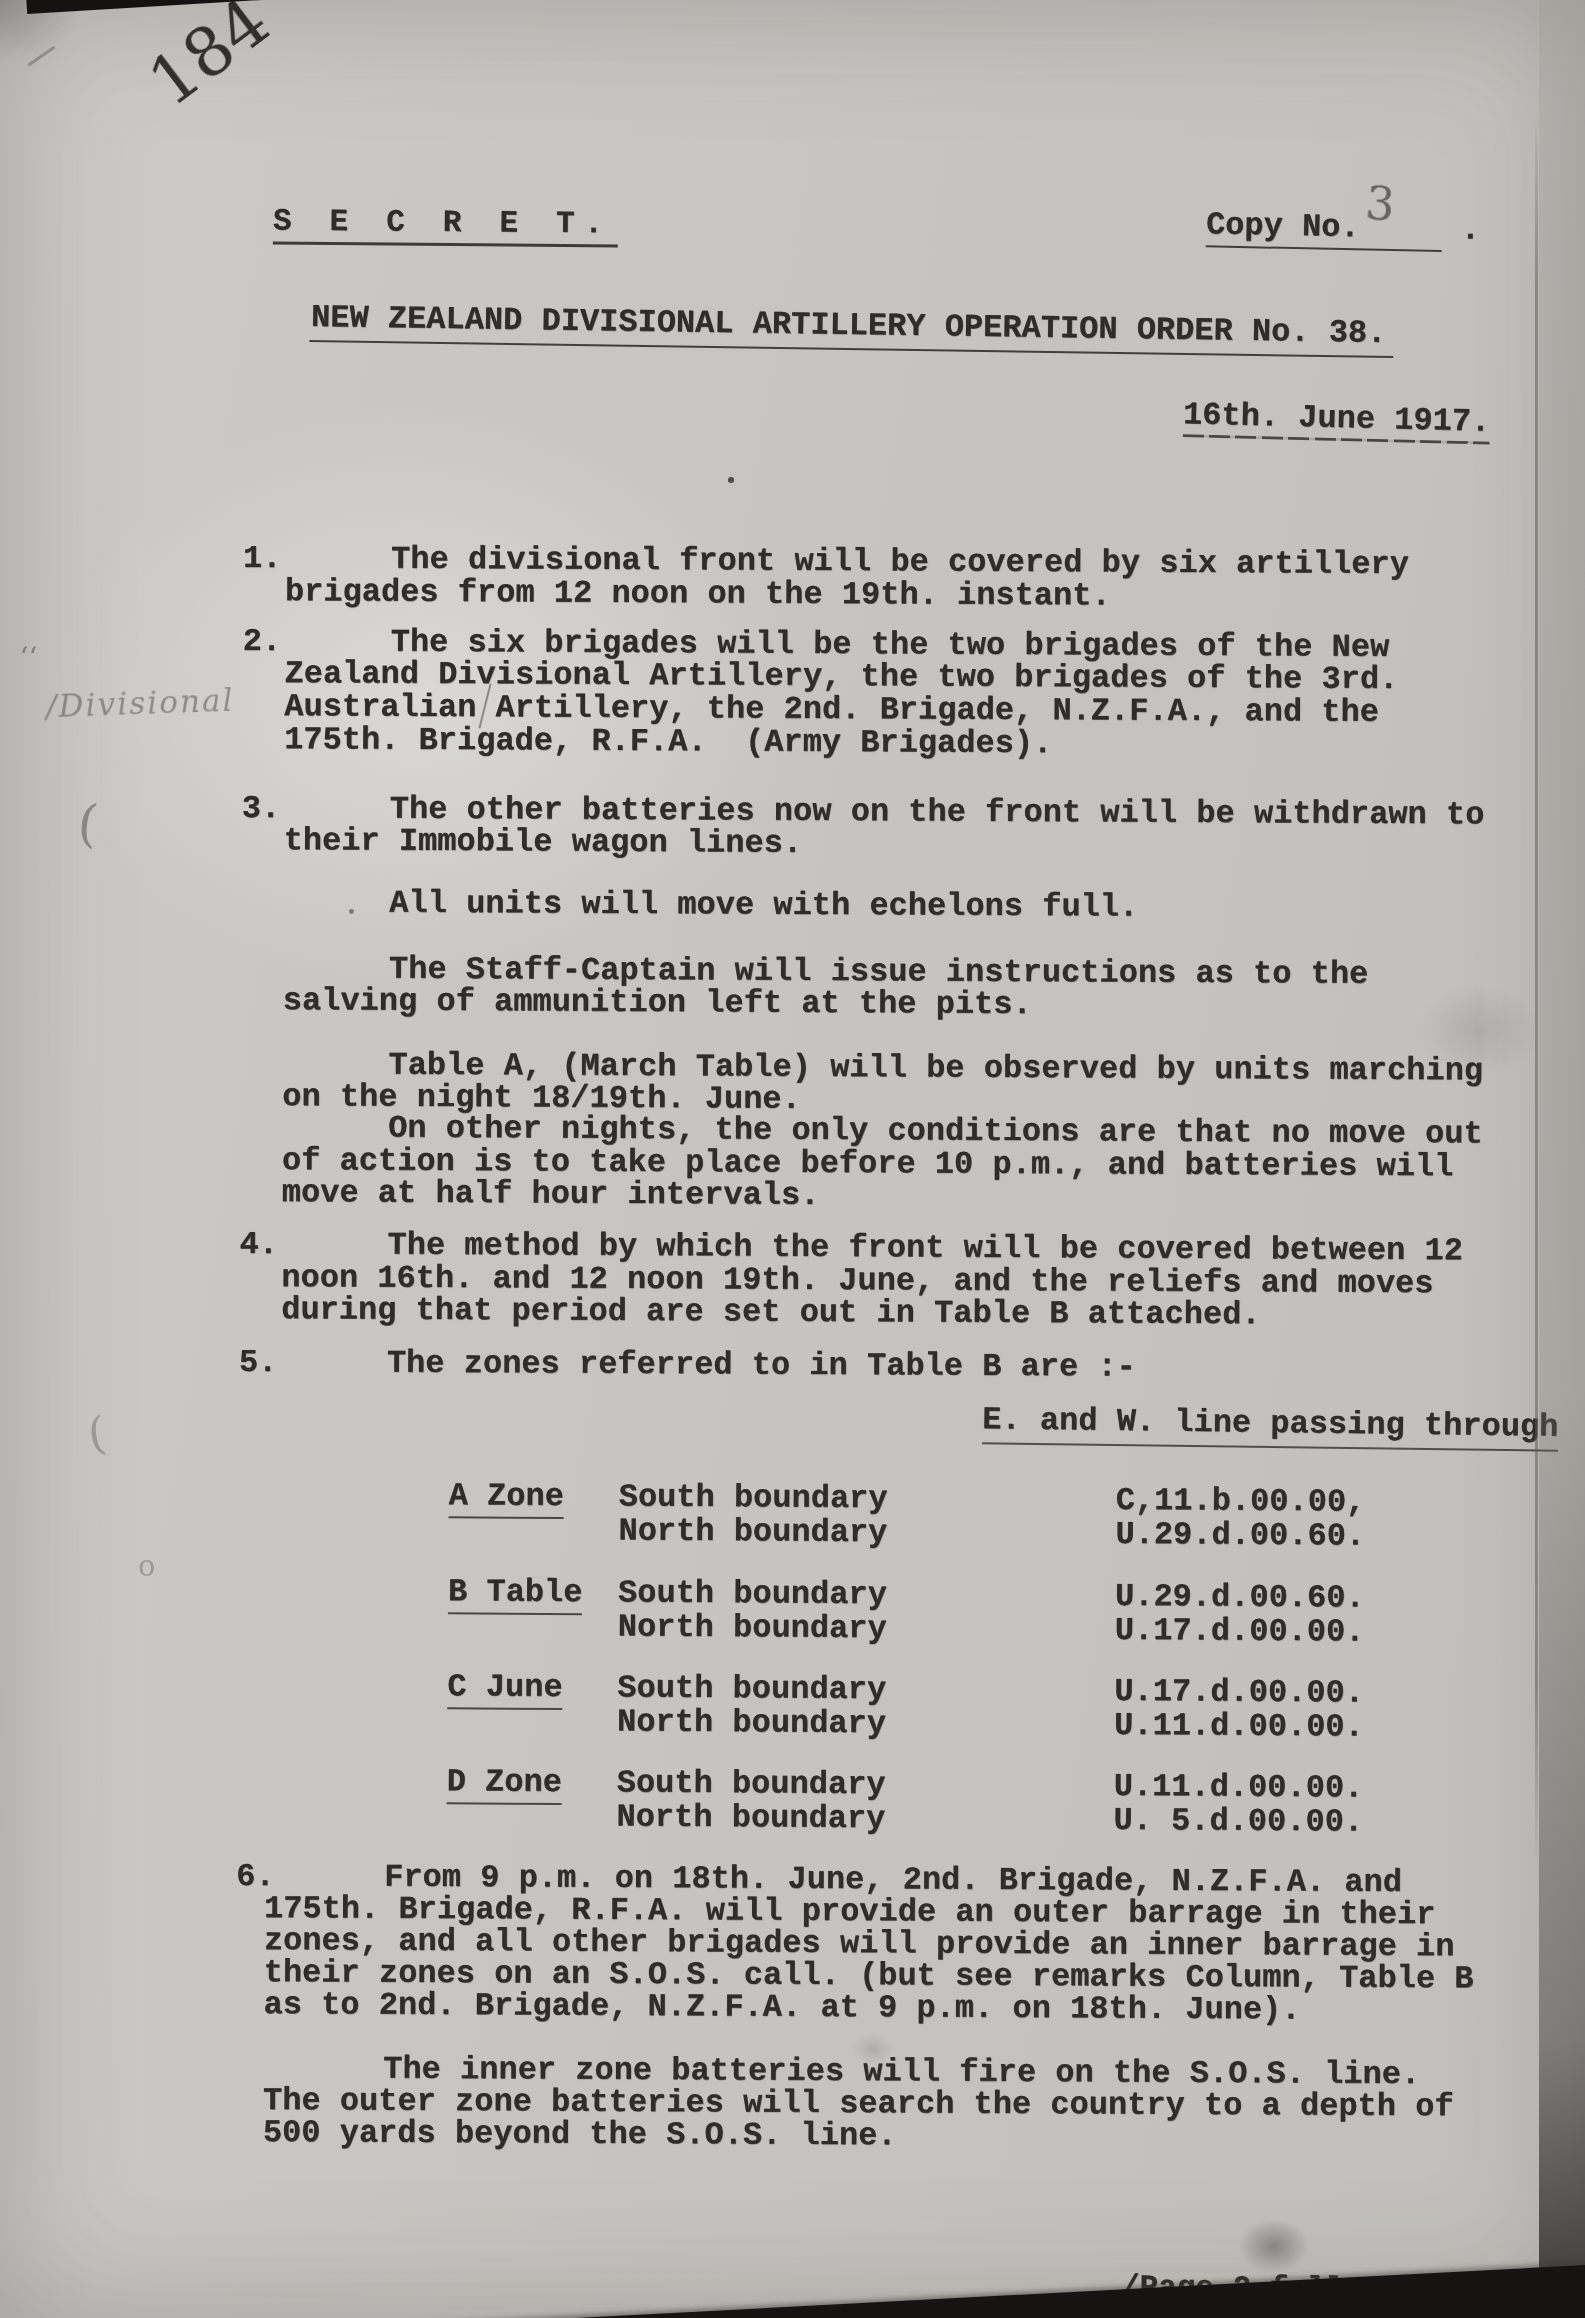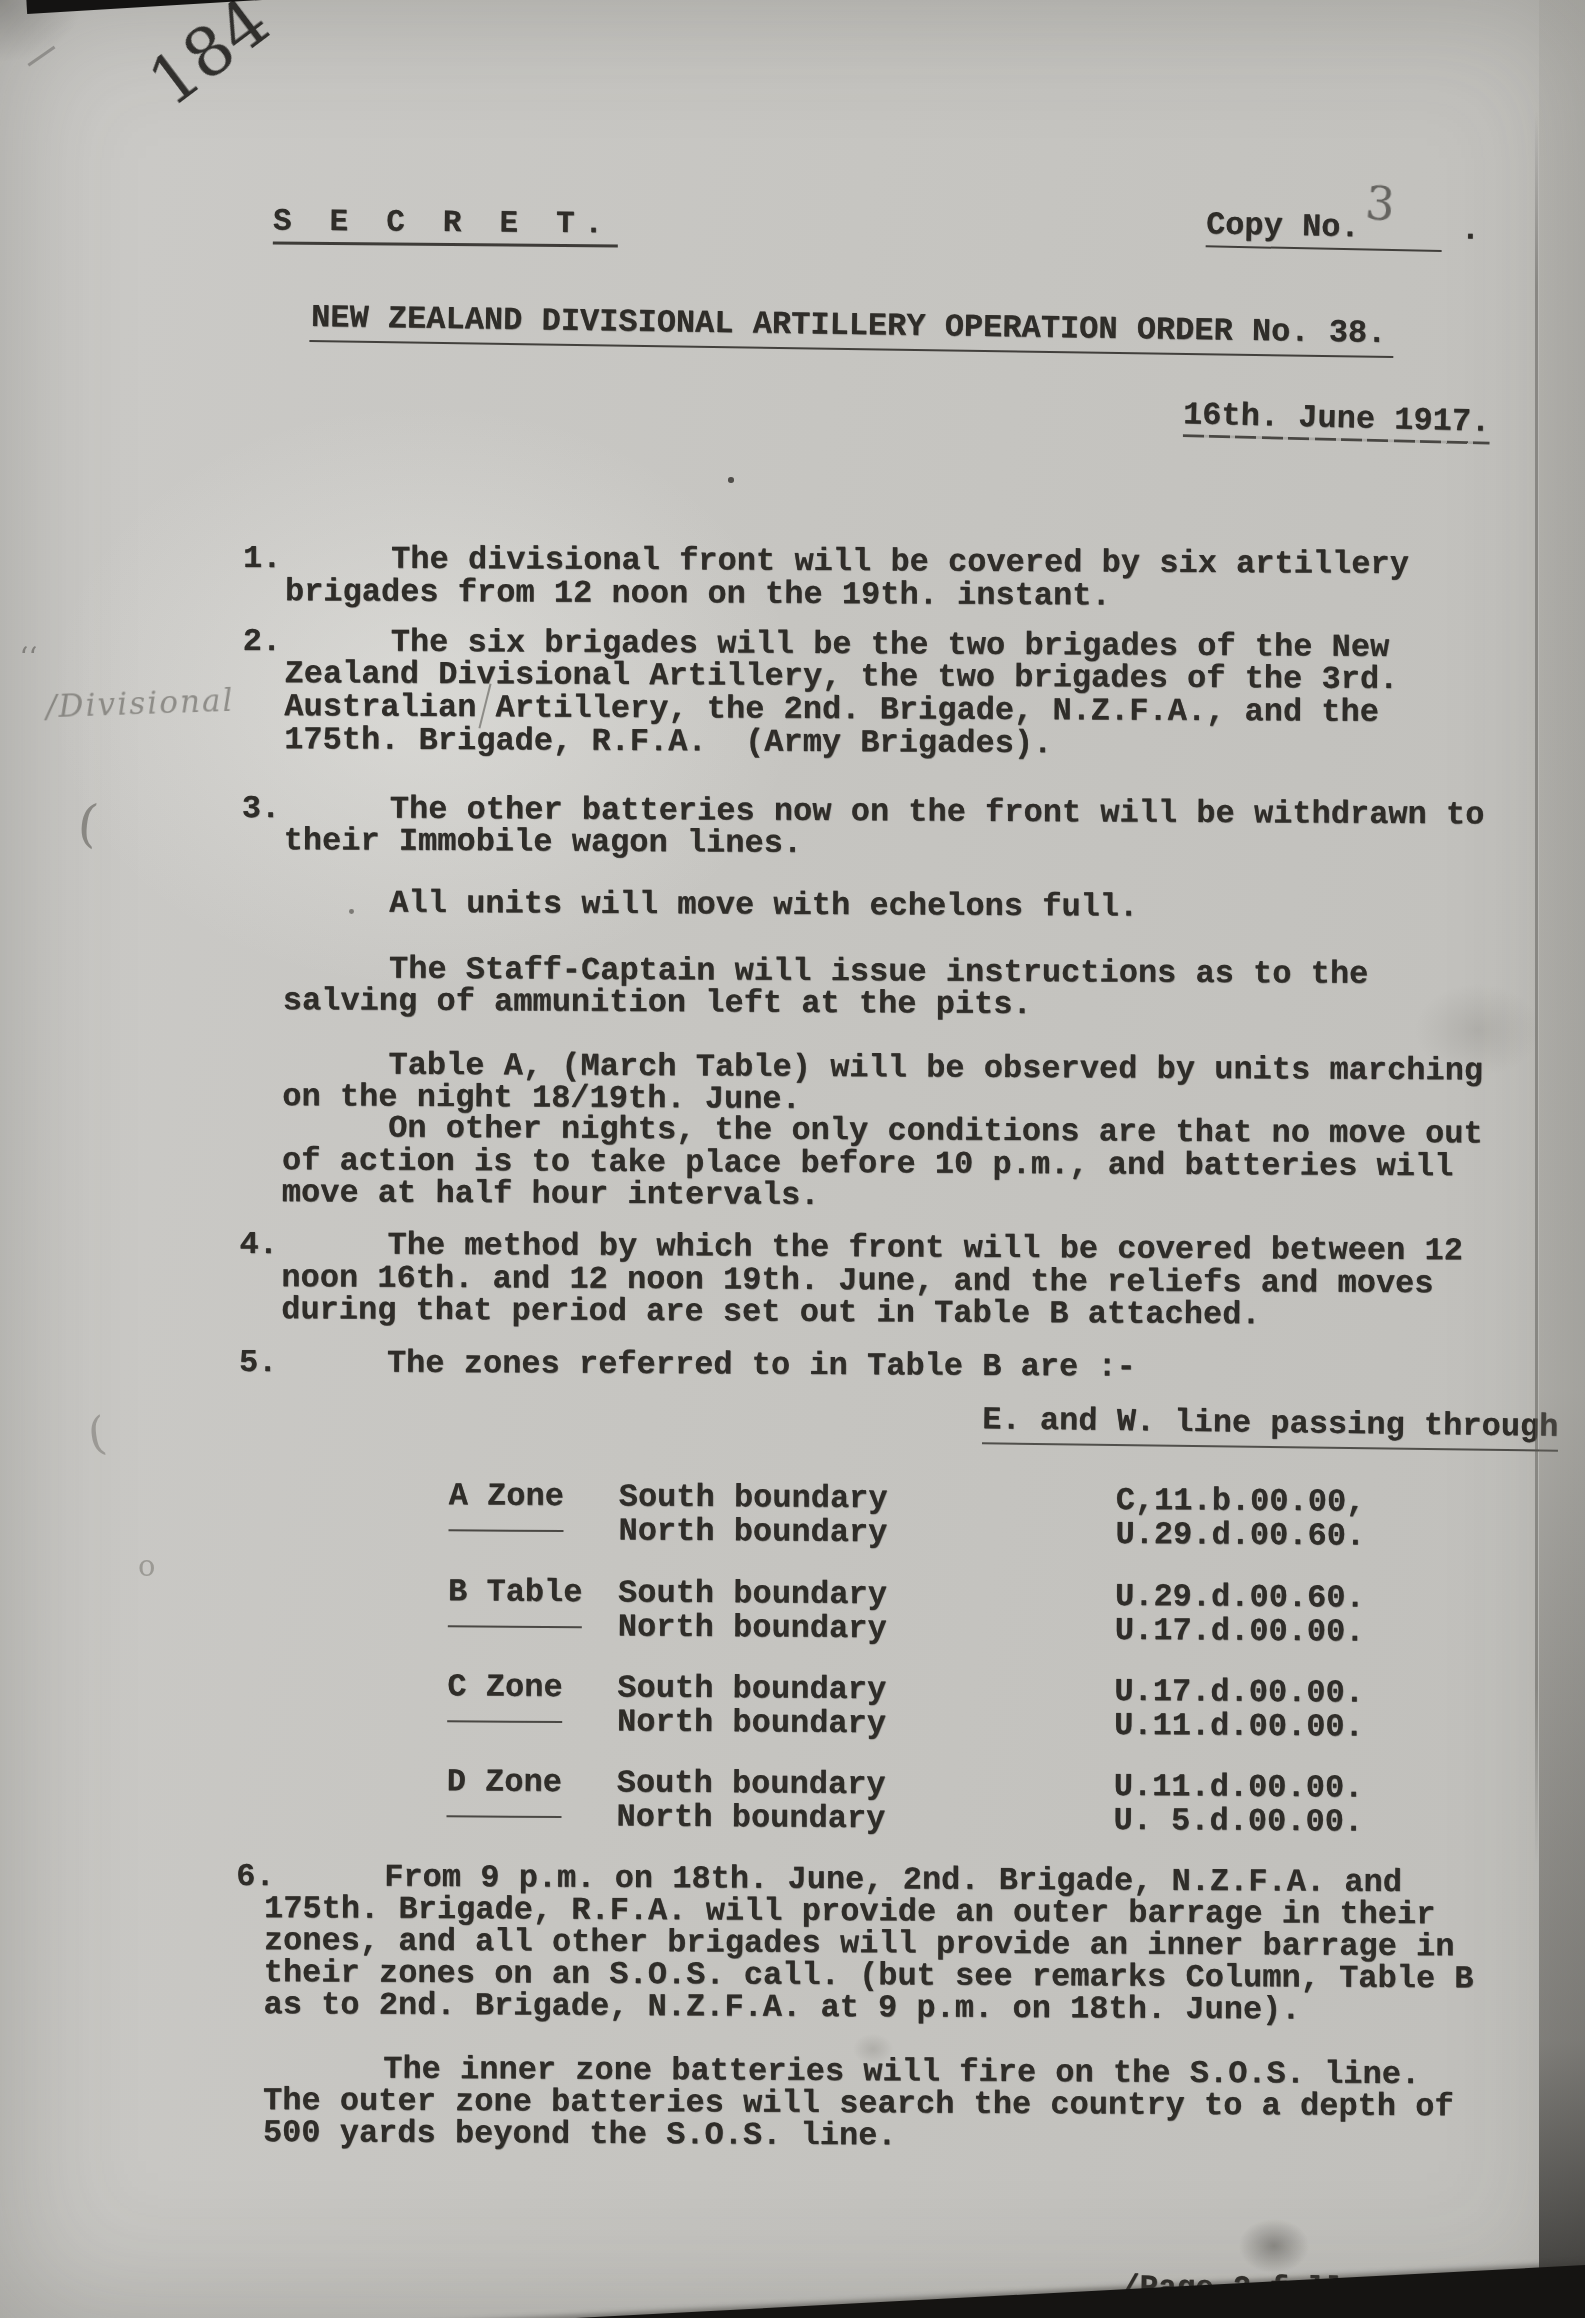--- a/index.html
+++ b/index.html
@@ -26,21 +26,21 @@
   .copy-num{position:absolute;left:159px;top:-24px;font-family:"DejaVu Serif",serif;font-weight:400;
     font-size:46px;color:rgba(70,68,64,0.75);transform:rotate(4deg);text-shadow:none;filter:blur(0.3px);}
   .title{left:310px;top:301px;border-bottom:2.8px solid rgba(42,40,36,0.85);
     padding:0 7px 6.3px 1.4px;transform:rotate(0.85deg);transform-origin:left top;}
   .date{left:1183px;top:402px;transform:rotate(1.4deg);padding-bottom:5.6px;
     background:repeating-linear-gradient(90deg, rgba(42,40,36,0.8) 0 21px, rgba(42,40,36,0.15) 21px 26.4px) left bottom/100% 2.8px no-repeat;}
   #paras{position:absolute;left:0;top:0;width:100%;height:100%;transform:rotate(0.3deg);transform-origin:626px 209px;z-index:2;}
   .ztable{position:absolute;left:0;top:0;width:100%;height:100%;transform:rotate(0.4deg);transform-origin:557px 1461px;z-index:2;}
   .zhead{position:absolute;left:982px;top:1402px;border-bottom:2.8px solid rgba(42,40,36,0.75);
     padding-bottom:6.3px;transform:rotate(0.35deg);}
-  .zlabel{border-bottom:2.8px solid rgba(42,40,36,0.8);padding-bottom:17px;}
+  .zlabel{border-bottom:2.8px solid rgba(42,40,36,0.8);padding-bottom:4px;}
   .margin-note{position:absolute;left:46px;top:685px;font-family:"DejaVu Serif",serif;font-style:italic;
     font-size:31px;letter-spacing:2.1px;color:rgba(88,86,80,0.55);transform:rotate(-2deg);filter:blur(0.4px);z-index:2;}
   .hand-184{position:absolute;left:145px;top:12.5px;font-family:"DejaVu Serif",serif;font-size:67px;
     color:rgba(28,27,25,0.88);transform:rotate(-37deg);transform-origin:center;filter:blur(0.2px);z-index:3;}
   .footer{position:absolute;left:1121px;top:2272px;font-size:31px;transform:rotate(0.6deg);z-index:3;}
   .pencil{position:absolute;font-family:"DejaVu Serif",serif;text-shadow:none;z-index:2;}
   .paren1{left:78px;top:794px;font-size:51px;color:rgba(75,73,68,0.5);transform:rotate(6deg);}
   .paren2{left:88px;top:1407px;font-size:45px;color:rgba(95,93,88,0.42);transform:rotate(-8deg);}
   .circle-mark{left:138px;top:1549px;font-size:29px;color:rgba(100,98,92,0.45);}
   .tick-mark{left:19.5px;top:641px;font-size:28px;color:rgba(90,88,84,0.6);}
@@ -119,21 +119,21 @@
         <div class="typed zlabel" style="left: 449px; top: 1480px;">A Zone</div>
         <div class="typed" style="left: 619px; top: 1480px;">South boundary</div>
         <div class="typed" style="left: 1116px; top: 1480px;">C,11.b.00.00,</div>
         <div class="typed" style="left: 619px; top: 1514px;">North boundary</div>
         <div class="typed" style="left: 1116px; top: 1514px;">U.29.d.00.60.</div>
         <div class="typed zlabel" style="left: 449px; top: 1576px;">B Table</div>
         <div class="typed" style="left: 619px; top: 1576px;">South boundary</div>
         <div class="typed" style="left: 1116px; top: 1576px;">U.29.d.00.60.</div>
         <div class="typed" style="left: 619px; top: 1610px;">North boundary</div>
         <div class="typed" style="left: 1116px; top: 1610px;">U.17.d.00.00.</div>
-        <div class="typed zlabel" style="left: 449px; top: 1671px;">C Zone</div>
+        <div class="typed zlabel" style="left: 449px; top: 1671px;">C June</div>
         <div class="typed" style="left: 619px; top: 1671px;">South boundary</div>
         <div class="typed" style="left: 1116px; top: 1671px;">U.17.d.00.00.</div>
         <div class="typed" style="left: 619px; top: 1705px;">North boundary</div>
         <div class="typed" style="left: 1116px; top: 1705px;">U.11.d.00.00.</div>
         <div class="typed zlabel" style="left: 449px; top: 1766px;">D Zone</div>
         <div class="typed" style="left: 619px; top: 1766px;">South boundary</div>
         <div class="typed" style="left: 1116px; top: 1766px;">U.11.d.00.00.</div>
         <div class="typed" style="left: 619px; top: 1800px;">North boundary</div>
         <div class="typed" style="left: 1116px; top: 1800px;">U. 5.d.00.00.</div>
       </div>

